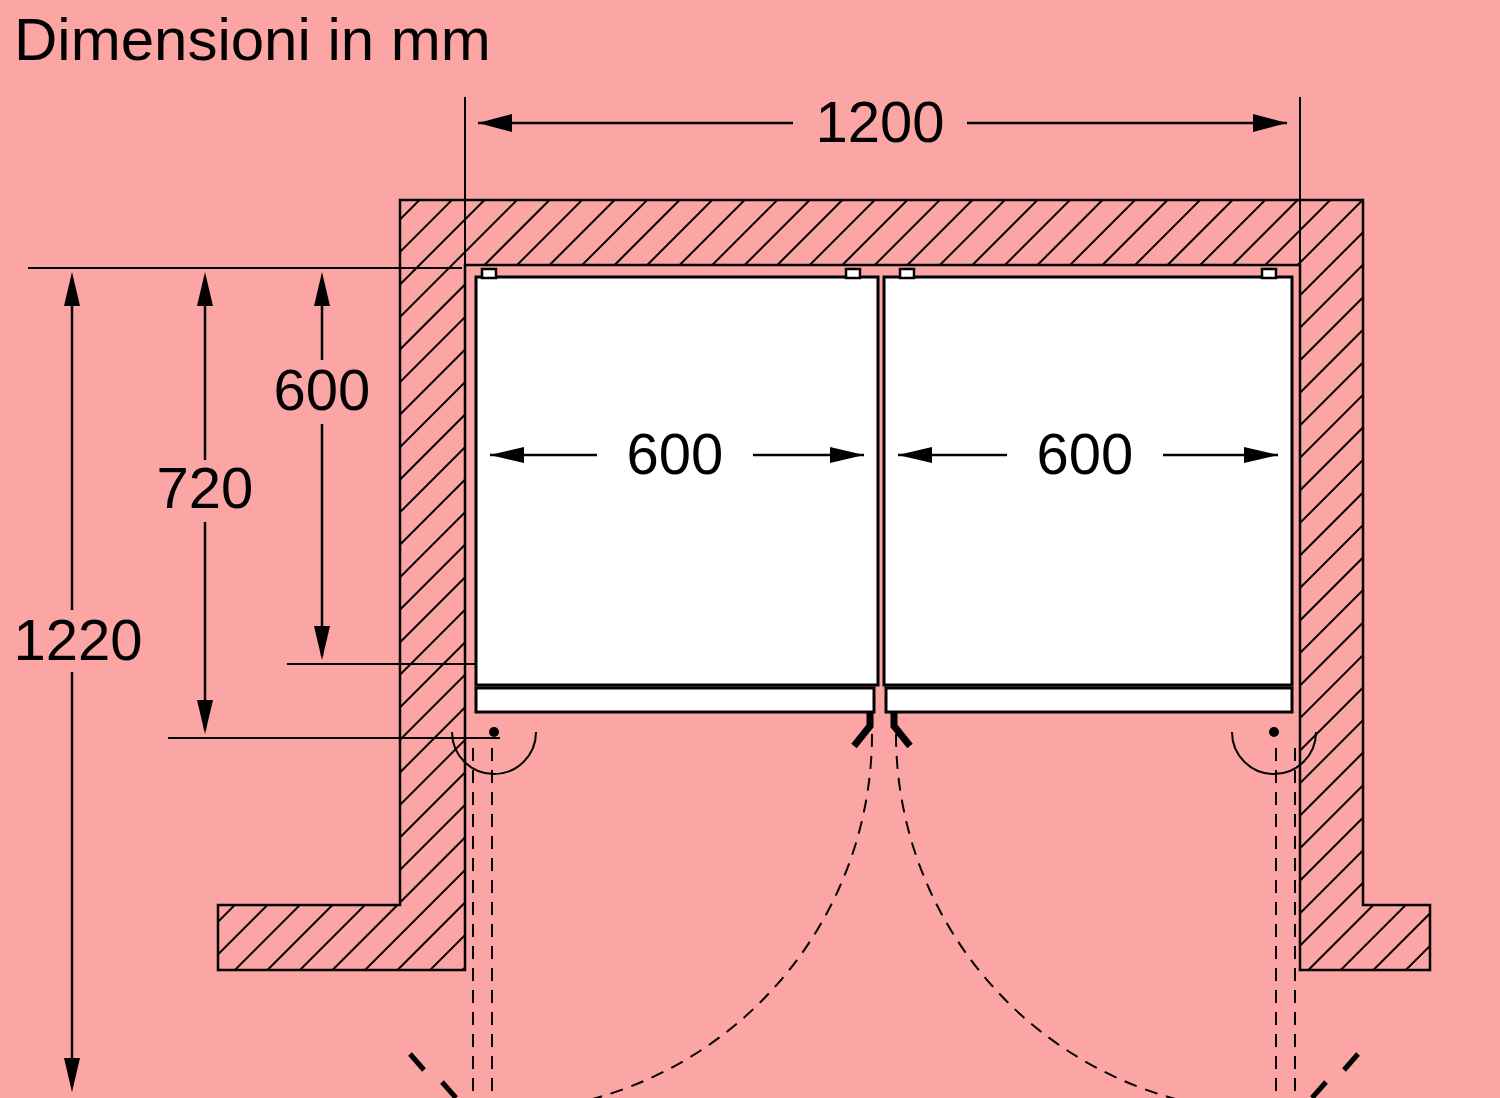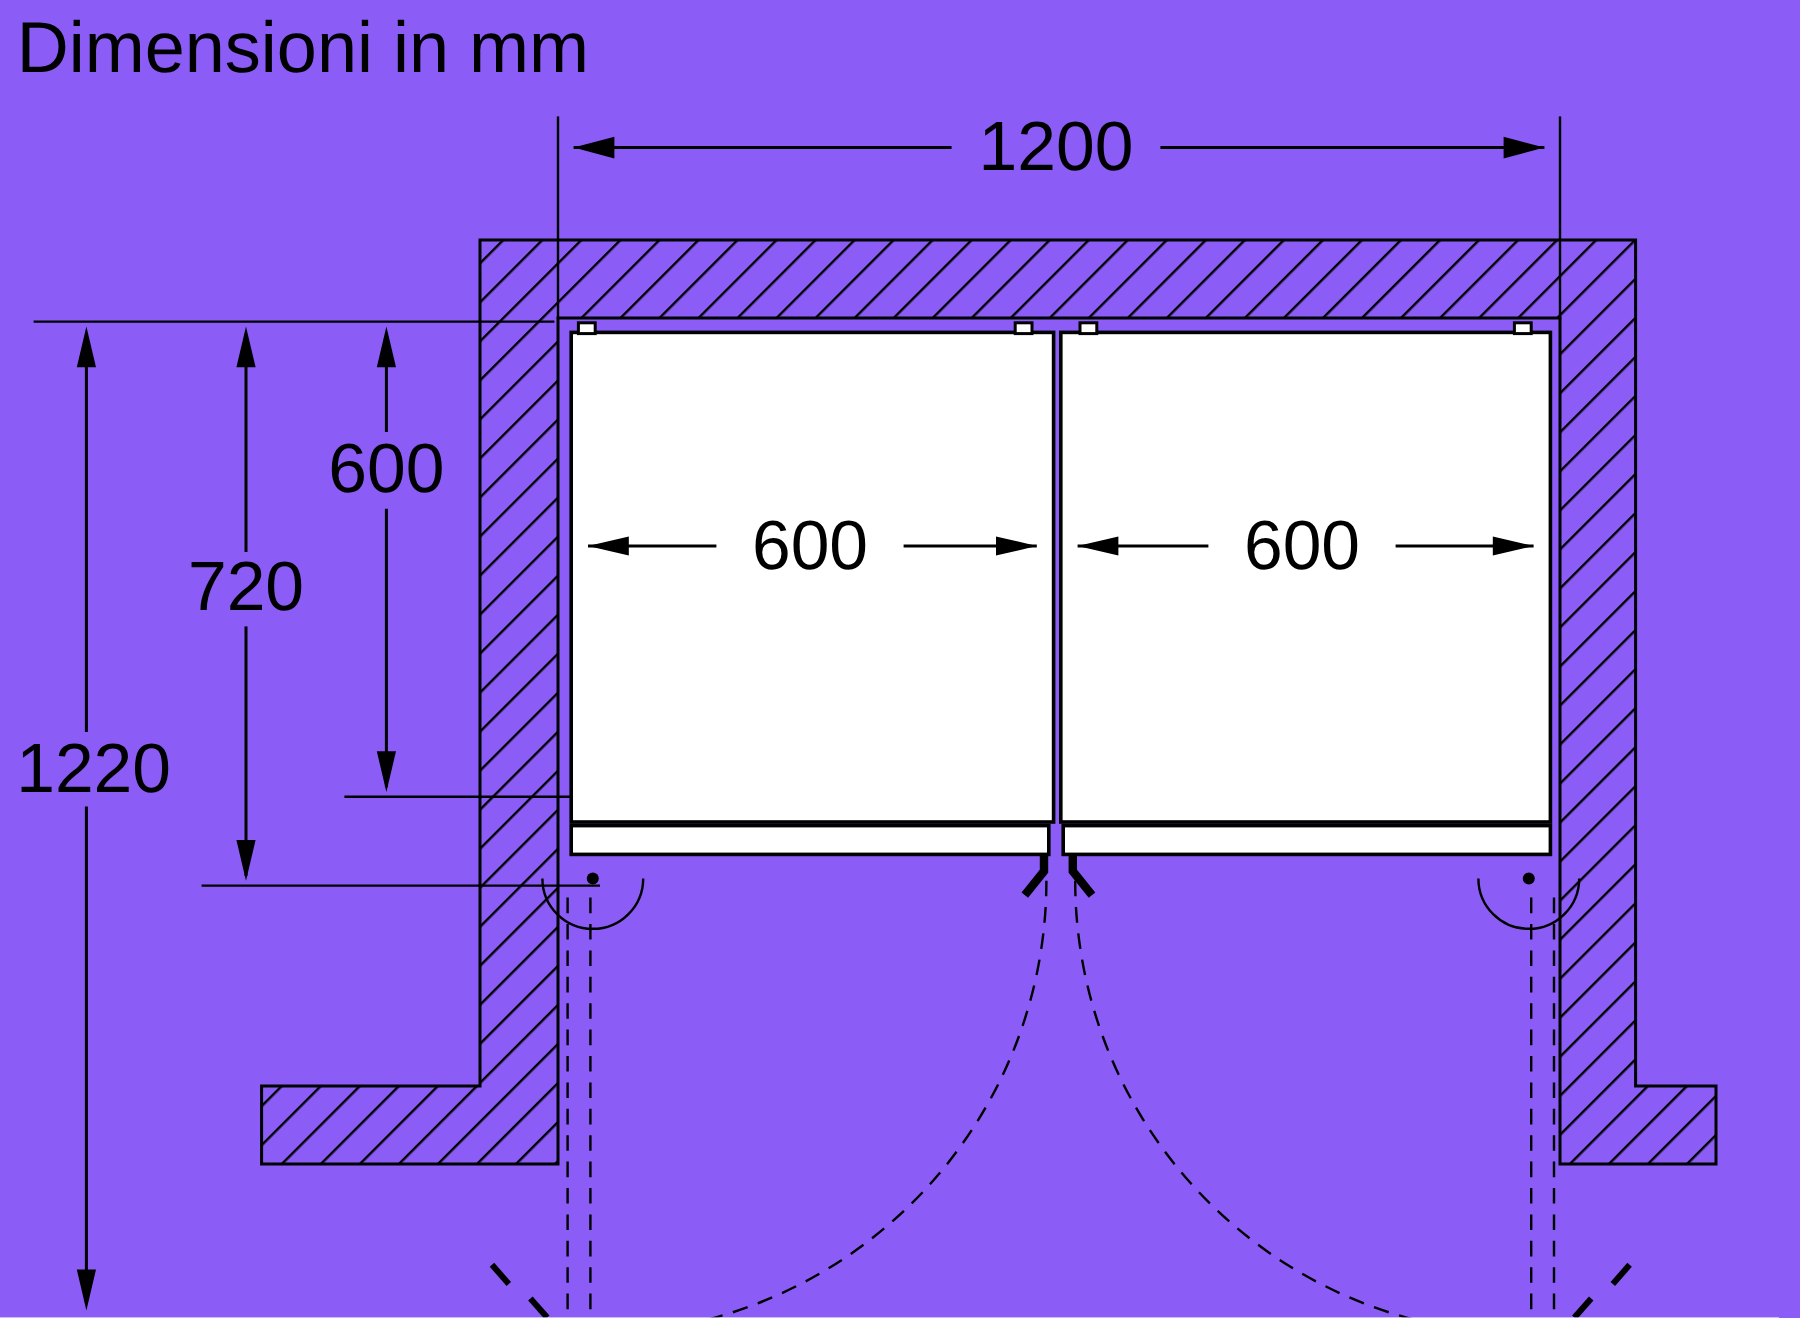--- a/index.html
+++ b/index.html
@@ -1,16 +1,16 @@
 <!DOCTYPE html>
 <html><head>
 <meta charset="utf-8">
 <style>
   html,body{margin:0;padding:0;background:#fff;}
-  .page{width:1500px;height:1098px;background:#8b5cf6;position:relative;overflow:hidden;}
+  .page{width:1500px;height:1098px;background:#fca5a5;position:relative;overflow:hidden;}
   svg{display:block;}
   text{font-family:"Liberation Sans", sans-serif;fill:#000;}
   .dim-text{font-size:58px;}
   .title-text{font-size:60px;}
 </style>
 </head>
 <body>
 
 <div class="page">
 <svg width="1500" height="1098" viewBox="0 0 1500 1098">

